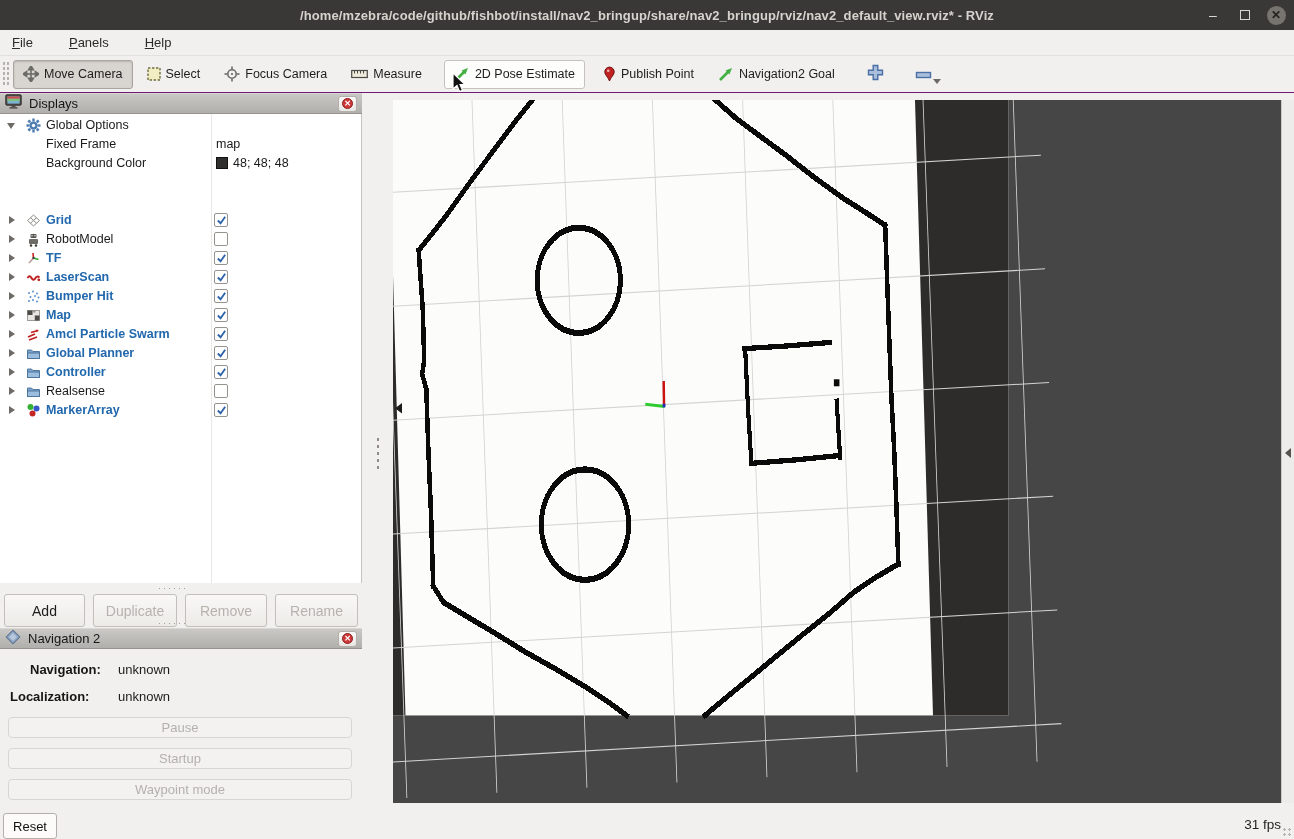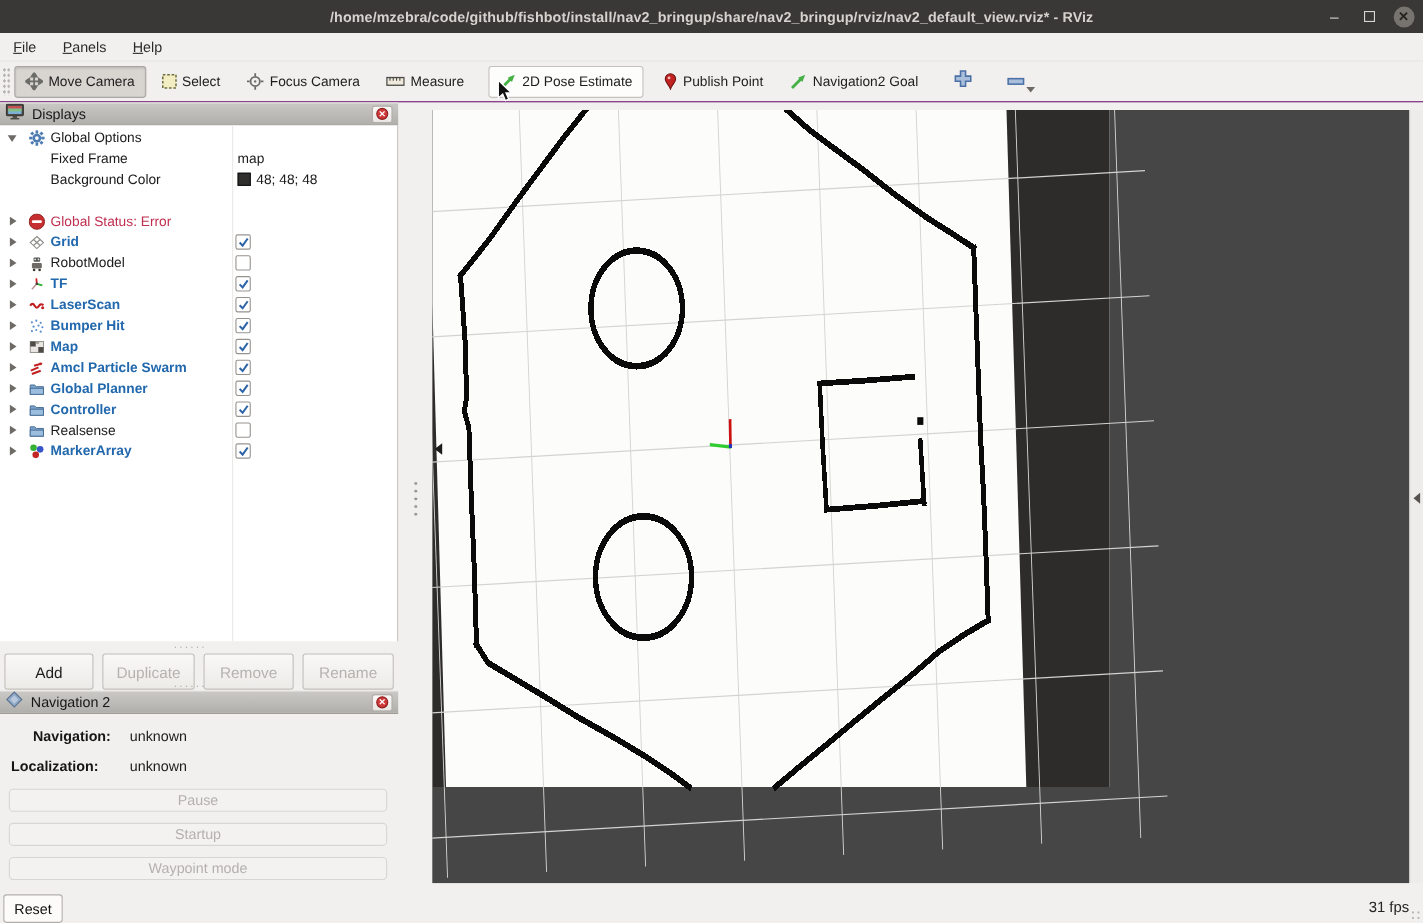--- a/index.html
+++ b/index.html
@@ -11,21 +11,21 @@
   .titlebar { left:0; top:0; width:1294px; height:30px; background:#3a3836; display:flex; align-items:center; justify-content:center; }
   .titlebar .title { color:#d6d3cf; font-size:13px; font-weight:bold; letter-spacing:.1px; }
   .win-btn { position:absolute; top:0; height:30px; display:flex; align-items:center; justify-content:center; }
   .btn-min { right:66px; width:30px; color:#d8d6d2; font-size:14px; }
   .btn-max { right:34px; width:30px; }
   .btn-max .sq { width:10px; height:10px; border:1.5px solid #d8d6d2; }
   .btn-close { right:4px; width:28px; }
   .btn-close .circ { width:19px; height:19px; border-radius:50%; background:#77736e; color:#26231f; font-size:12px; font-weight:bold; display:flex; align-items:center; justify-content:center; }
 
   
-  .menubar { left:0; top:30px; width:1294px; height:26px; background:#f1f0ee; display:flex; align-items:center; gap:0; border-bottom:1px solid #e3e1de; }
+  .menubar { left:0; top:30px; width:1294px; height:26px; background:#f1f0ee; display:flex; align-items:center; gap:12px; border-bottom:1px solid #e3e1de; }
   .menu-item { padding:0 12px; font-size:13px; color:#2a2a2a; height:26px; display:flex; align-items:center; }
   .menu-item .u { text-decoration:underline; }
 
   
   .toolbar { left:0; top:56px; width:1294px; height:37px; background:#f1f0ee; display:flex; align-items:center; border-bottom:1px solid #701a75; }
   .tb-handle { width:7px; height:26px; margin-left:2px; margin-right:4px;
     background:radial-gradient(#b5b2ae 1px, transparent 1.2px); background-size:4px 5px; }
   .tool { display:inline-flex; align-items:center; gap:5px; height:29px; padding:0 9px; margin-right:4px; border:1px solid transparent; border-radius:3px; font-size:12.5px; color:#1d1d1d; white-space:nowrap; }
   .tool.active { background:#d8d5d1; border-color:#a9a6a2; box-shadow:inset 0 1px 2px rgba(0,0,0,.15); }
   .tool.raised { background:#fdfdfc; border-color:#c5c2be; }
@@ -252,28 +252,20 @@
     <span class="tlabel">Fixed Frame</span>
     <span class="tvalue">map</span>
   </div>
 
   <div class="trow" style="top:40px;">
     <span class="tlabel">Background Color</span>
     <span class="tvalue"><span class="swatch"></span><span>48; 48; 48</span></span>
   </div>
 
 
-  <div class="trow" style="top:78px;">
-    <span class="exp-r"></span>
-    <span class="ticon"><svg width="15" height="15" viewBox="0 0 15 15">
-      <circle cx="7.5" cy="7.5" r="7" fill="#c62f2f" stroke="#8c1d1d" stroke-width="0.8"></circle>
-      <rect x="3" y="6.2" width="9" height="2.6" rx="1" fill="#fff"></rect>
-        </svg></span>
-    <span class="tlabel errred">Global Status: Error</span>
-  </div>
 
   <div class="trow" style="top:97px;">
     <span class="exp-r"></span>
     <span class="ticon"><svg width="15" height="15" viewBox="0 0 15 15">
       <g stroke="#8b8b87" stroke-width="1" fill="none">
         <path d="M7.5 2 L13.5 7.5 L7.5 13 L1.5 7.5 Z"></path>
         <line x1="4.5" y1="4.7" x2="10.5" y2="10.2"></line>
             <line x1="10.5" y1="4.7" x2="4.5" y2="10.2"></line>
       </g>
         </svg></span>

